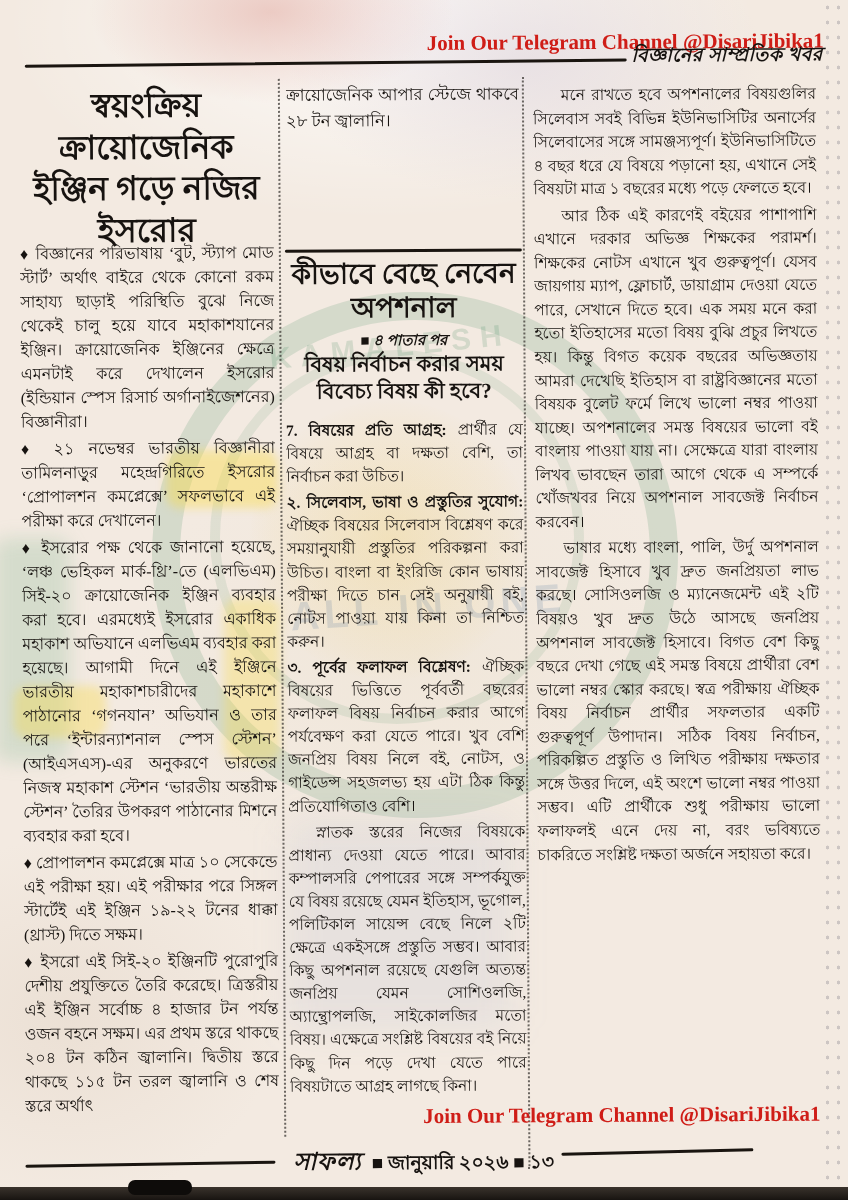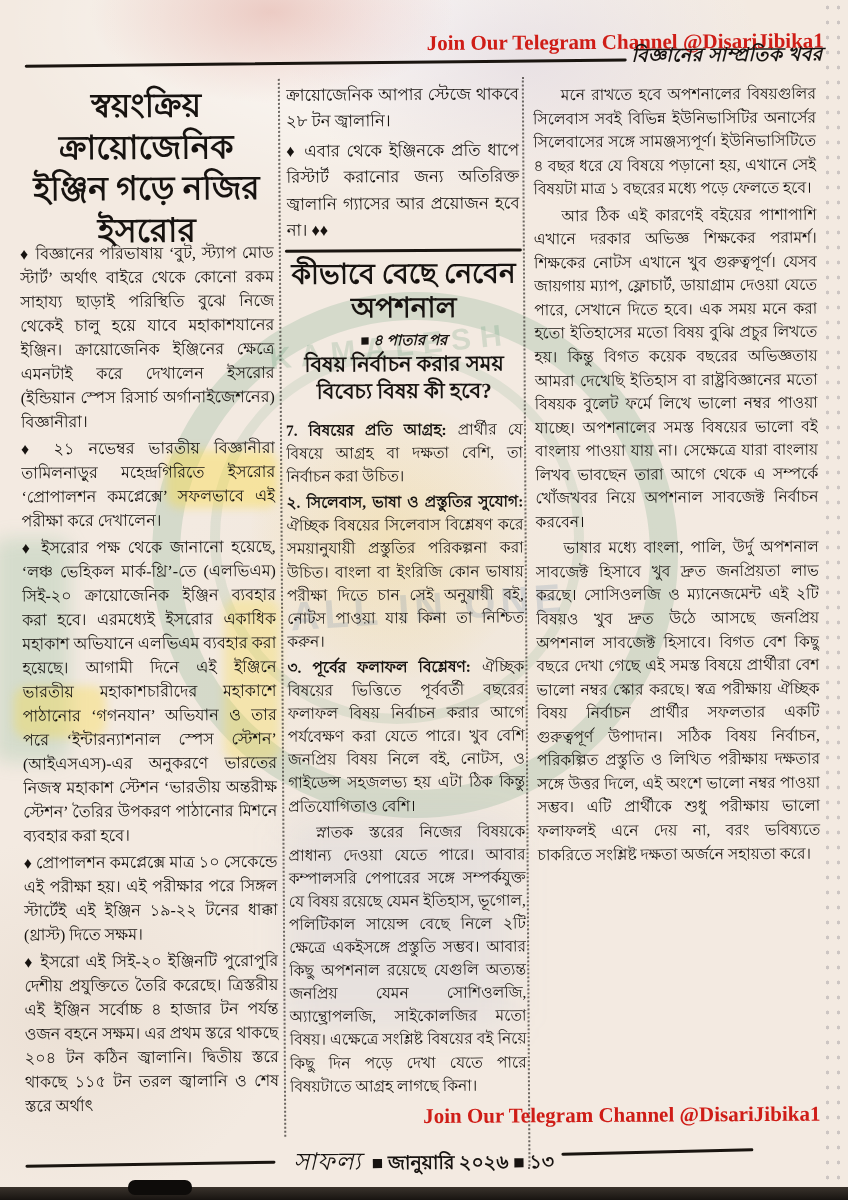--- a/index.html
+++ b/index.html
@@ -69,21 +69,21 @@
   .a2-subhead{position:absolute;left:287px;top:351px;width:237px;text-align:center;
     font-weight:800;font-size:21px;line-height:1.3;}
   .col2-body{left:287px;top:418px;width:237px;height:714px;font-size:15.5px;line-height:1.49;}
   .col3-body{left:536px;top:84px;width:283px;height:1014px;font-size:15.5px;line-height:1.52;}
   .col3-body p{text-indent:1.8em;}
   .pt-lead{font-weight:bold;}
   
   .footer-rule-left{left:22px;top:1161px;width:250px;height:3px;transform:rotate(-0.6deg);}
   .footer-rule-right{left:558px;top:1152px;width:192px;height:3px;transform:rotate(-1deg);}
   .footer{position:absolute;left:290px;top:1142px;width:270px;white-space:nowrap;}
-  .footer-logo{font-weight:400;font-style:italic;font-size:24px;letter-spacing:1px;}
+  .footer-logo{font-weight:700;font-style:italic;font-size:24px;letter-spacing:1px;}
   .footer-issue{font-weight:bold;font-size:19px;margin-left:6px;}
 </style>
 </head>
 <body>
 
 <div class="page">
 
   <div class="edge-right"></div>
   <div class="wm-ring"></div>
   <div class="wm-ring2"></div>
@@ -109,21 +109,20 @@
     <div class="body-col col1-body">
       <p>♦ বিজ্ঞানের পরিভাষায় ‘বুট, স্ট্যাপ মোড স্টার্ট’ অর্থাৎ বাইরে থেকে কোনো রকম সাহায্য ছাড়াই পরিস্থিতি বুঝে নিজে থেকেই চালু হয়ে যাবে মহাকাশযানের ইঞ্জিন। ক্রায়োজেনিক ইঞ্জিনের ক্ষেত্রে এমনটাই করে দেখালেন ইসরোর (ইন্ডিয়ান স্পেস রিসার্চ অর্গানাইজেশনের) বিজ্ঞানীরা।</p>
       <p>♦ ২১ নভেম্বর ভারতীয় বিজ্ঞানীরা তামিলনাড়ুর মহেন্দ্রগিরিতে ইসরোর ‘প্রোপালশন কমপ্লেক্সে’ সফলভাবে এই পরীক্ষা করে দেখালেন।</p>
       <p>♦ ইসরোর পক্ষ থেকে জানানো হয়েছে, ‘লঞ্চ ভেহিকল মার্ক-থ্রি’-তে (এলভিএম) সিই-২০ ক্রায়োজেনিক ইঞ্জিন ব্যবহার করা হবে। এরমধ্যেই ইসরোর একাধিক মহাকাশ অভিযানে এলভিএম ব্যবহার করা হয়েছে। আগামী দিনে এই ইঞ্জিনে ভারতীয় মহাকাশচারীদের মহাকাশে পাঠানোর ‘গগনযান’ অভিযান ও তার পরে ‘ইন্টারন্যাশনাল স্পেস স্টেশন’ (আইএসএস)-এর অনুকরণে ভারতের নিজস্ব মহাকাশ স্টেশন ‘ভারতীয় অন্তরীক্ষ স্টেশন’ তৈরির উপকরণ পাঠানোর মিশনে ব্যবহার করা হবে।</p>
       <p>♦ প্রোপালশন কমপ্লেক্সে মাত্র ১০ সেকেন্ডে এই পরীক্ষা হয়। এই পরীক্ষার পরে সিঙ্গল স্টার্টেই এই ইঞ্জিন ১৯-২২ টনের ধাক্কা (থ্রাস্ট) দিতে সক্ষম।</p>
       <p>♦ ইসরো এই সিই-২০ ইঞ্জিনটি পুরোপুরি দেশীয় প্রযুক্তিতে তৈরি করেছে। ত্রিস্তরীয় এই ইঞ্জিন সর্বোচ্চ ৪ হাজার টন পর্যন্ত ওজন বহনে সক্ষম। এর প্রথম স্তরে থাকছে ২০৪ টন কঠিন জ্বালানি। দ্বিতীয় স্তরে থাকছে ১১৫ টন তরল জ্বালানি ও শেষ স্তরে অর্থাৎ</p>
     </div>
 
     <div class="body-col col2-top">
       <p>ক্রায়োজেনিক আপার স্টেজে থাকবে ২৮ টন জ্বালানি।</p>
-      <p>♦ এবার থেকে ইঞ্জিনকে প্রতি ধাপে রিস্টার্ট করানোর জন্য অতিরিক্ত জ্বালানি গ্যাসের আর প্রয়োজন হবে না। ♦♦</p>
     </div>
 
     <div class="rule a2-rule"></div>
     <div class="headline2">কীভাবে বেছে নেবেন অপশনাল</div>
     <div class="a2-cont">■ ৪ পাতার পর</div>
     <div class="a2-subhead">বিষয় নির্বাচন করার সময় বিবেচ্য বিষয় কী হবে?</div>
     <div class="body-col col2-body">
       <p><span class="pt-lead">7. বিষয়ের প্রতি আগ্রহ:</span> <span>প্রার্থীর যে বিষয়ে আগ্রহ বা দক্ষতা বেশি, তা নির্বাচন করা উচিত।</span></p>
       <p><span class="pt-lead">২. সিলেবাস, ভাষা ও প্রস্তুতির সুযোগ:</span> <span>ঐচ্ছিক বিষয়ের সিলেবাস বিশ্লেষণ করে সময়ানুযায়ী প্রস্তুতির পরিকল্পনা করা উচিত। বাংলা বা ইংরিজি কোন ভাষায় পরীক্ষা দিতে চান সেই অনুযায়ী বই, নোটস পাওয়া যায় কিনা তা নিশ্চিত করুন।</span></p>
       <p><span class="pt-lead">৩. পূর্বের ফলাফল বিশ্লেষণ:</span> <span>ঐচ্ছিক বিষয়ের ভিত্তিতে পূর্ববর্তী বছরের ফলাফল বিষয় নির্বাচন করার আগে পর্যবেক্ষণ করা যেতে পারে। খুব বেশি জনপ্রিয় বিষয় নিলে বই, নোটস, ও গাইডেন্স সহজলভ্য হয় এটা ঠিক কিন্তু প্রতিযোগিতাও বেশি।</span></p>

